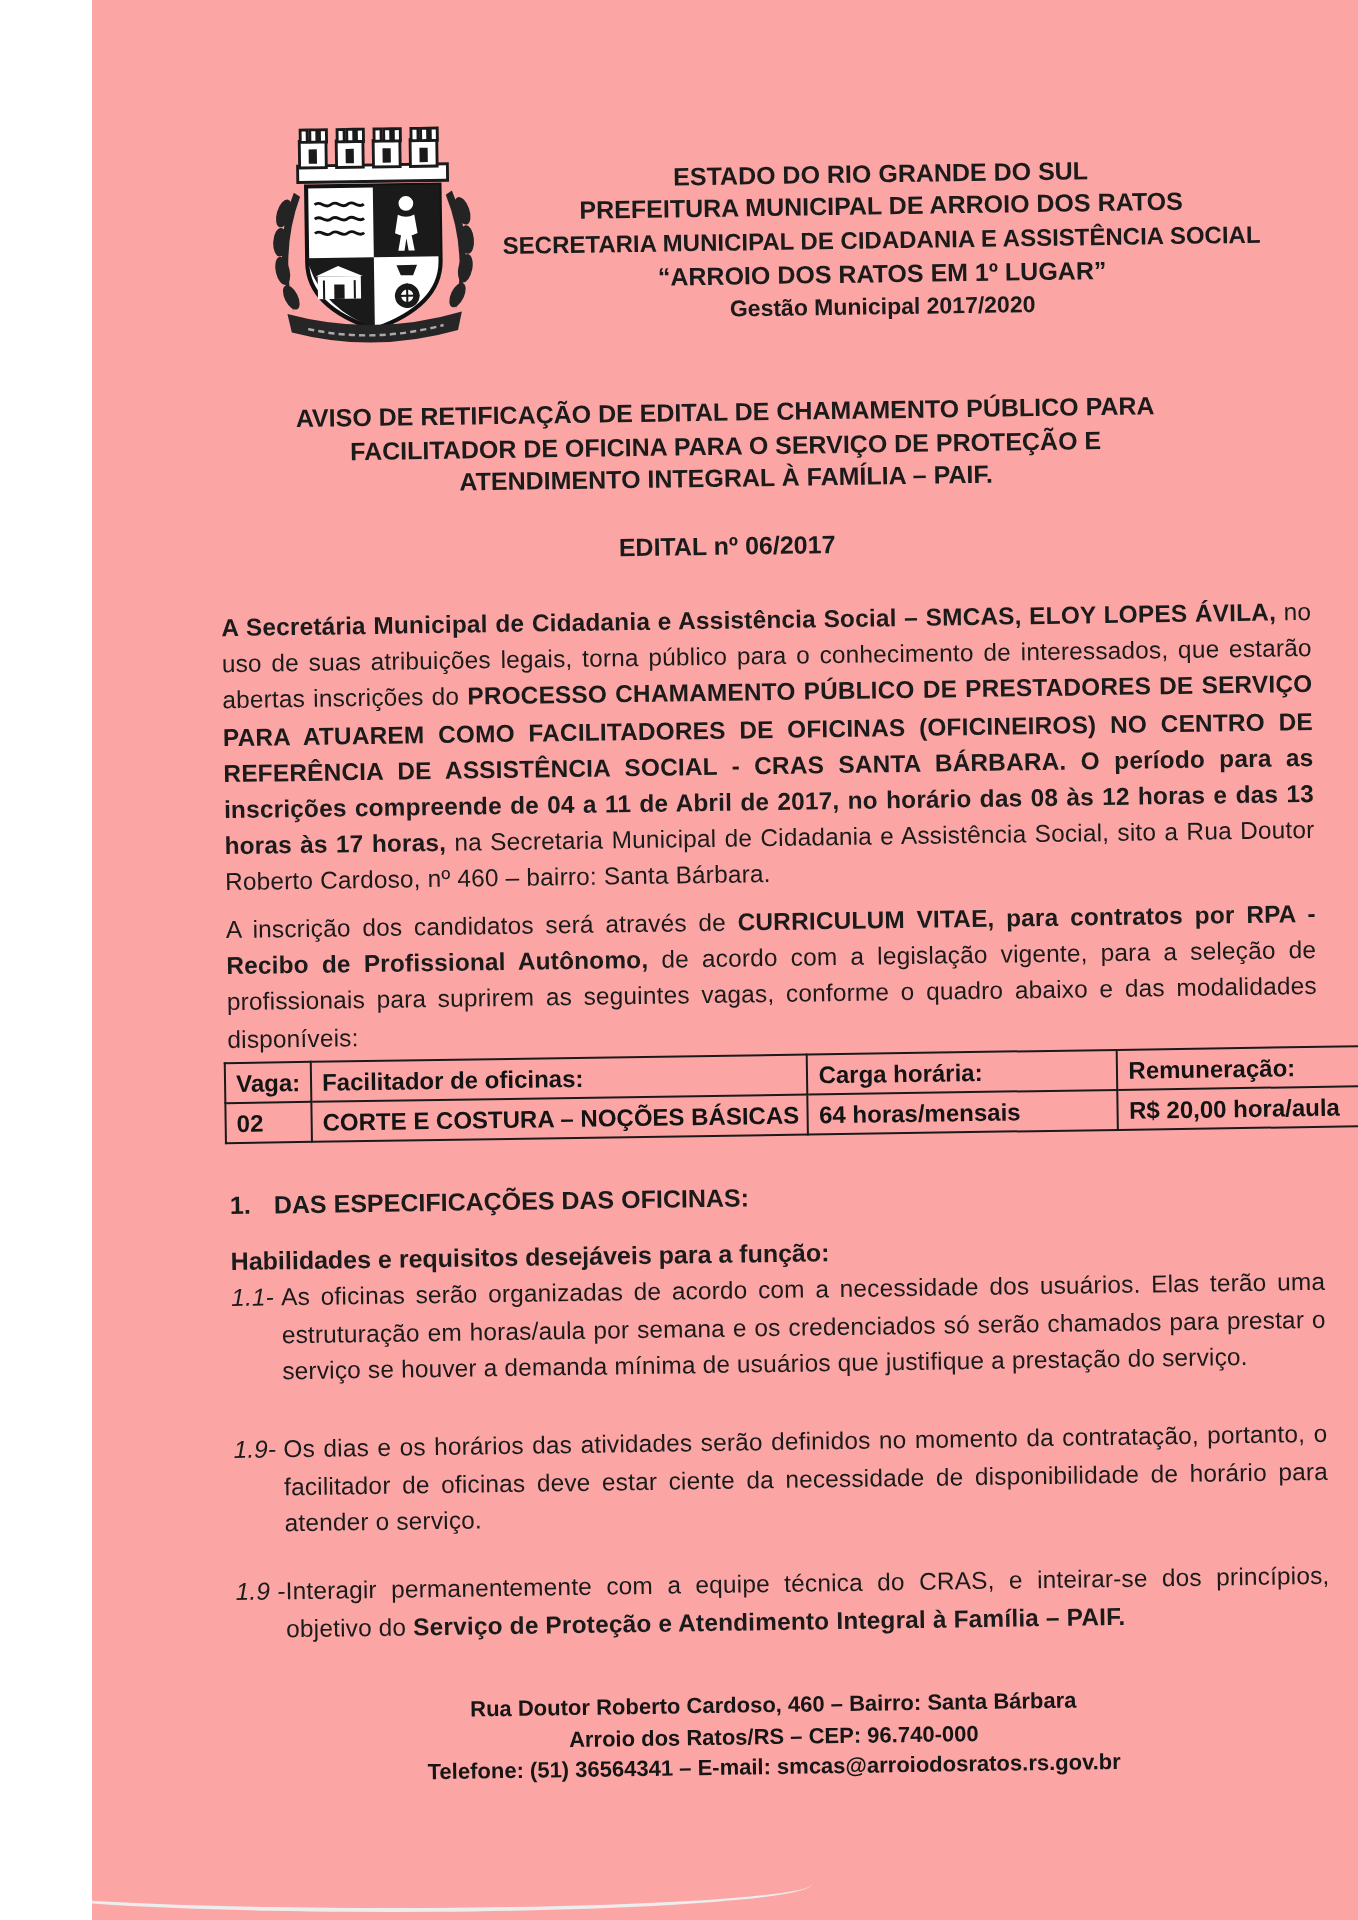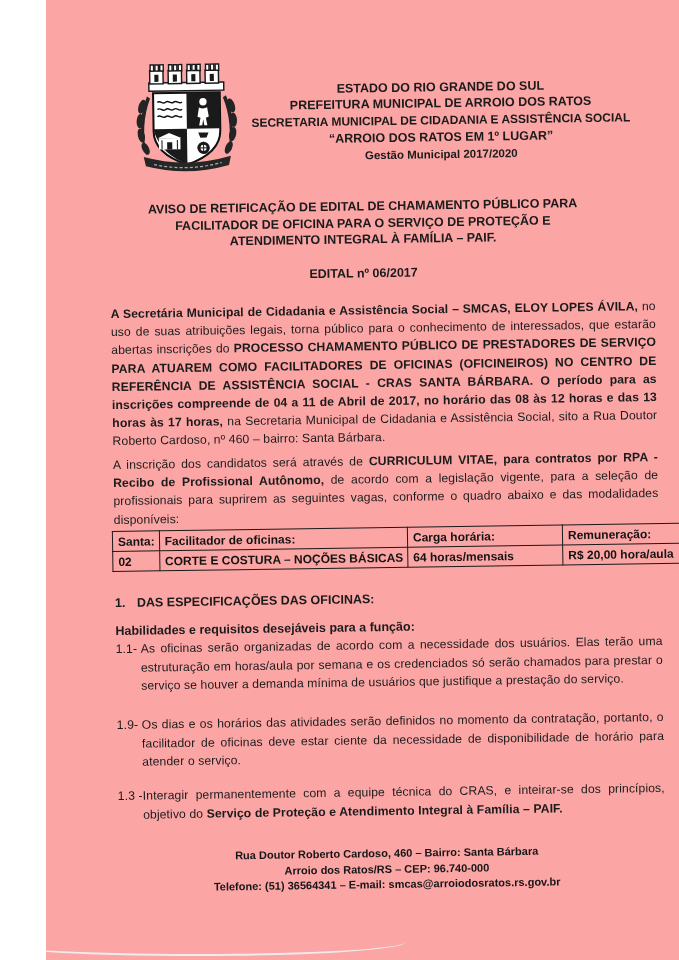--- a/index.html
+++ b/index.html
@@ -40,21 +40,21 @@
           height:17px; text-align:left; white-space:nowrap; font-weight:bold;}
   .c0{width:33px;} .c1{width:225px;} .c2{width:145px;} .c3{width:120px;}
 
   
   .sec-heading{position:absolute; left:67px; top:592px; font-weight:bold; font-size:12.5px;}
   .sec-heading .num{display:inline-block; width:22px;}
   .sub-heading{position:absolute; left:67px; top:620px; font-weight:bold; font-size:12.5px;}
   .item{position:absolute; left:67px; width:547px; text-align:justify; font-size:12.2px;
         line-height:18.5px; padding-left:25px; text-indent:-25px; box-sizing:border-box;
         letter-spacing:0.1px;}
-  .item .item-label{display:inline-block; width:25px; text-indent:0;}
+  .item .item-label{display:inline-block; width:25px; text-indent:0;font-style:italic;}
   .it1{top:636px;} .it2{top:712px;} .it3{top:783px;}
 
   
   .doc-footer{position:absolute; left:40px; top:846px; width:590px; text-align:center;
               font-weight:bold; font-size:11px; line-height:15.5px; color:#161616;}
 
   
   .scan-shadow{position:absolute; left:-60px; bottom:4px; width:420px; height:26px;
                border-bottom:2px solid #ededed; border-radius:50%;}
 </style>
@@ -165,21 +165,21 @@
 
     <p class="body-p p1"><span class="b">A Secretária Municipal de Cidadania e Assistência Social – SMCAS, ELOY LOPES ÁVILA,</span><span> no uso de suas atribuições legais, torna público para o conhecimento de interessados, que estarão abertas inscrições do </span><span class="b">PROCESSO CHAMAMENTO PÚBLICO DE PRESTADORES DE SERVIÇO PARA ATUAREM COMO FACILITADORES DE OFICINAS (OFICINEIROS) NO CENTRO DE REFERÊNCIA DE ASSISTÊNCIA SOCIAL - CRAS SANTA BÁRBARA. O período para as inscrições compreende de 04 a 11 de Abril de 2017, no horário das 08 às 12 horas e das 13 horas às 17 horas,</span><span> na Secretaria Municipal de Cidadania e Assistência Social, sito a Rua Doutor Roberto Cardoso, nº 460 – bairro: Santa Bárbara.</span></p>
 
     <div class="margin-num">1</div>
 
     <p class="body-p p2"><span>A inscrição dos candidatos será através de </span><span class="b">CURRICULUM VITAE, para contratos por RPA - Recibo de Profissional Autônomo,</span><span> de acordo com a legislação vigente, para a seleção de profissionais para suprirem as seguintes vagas, conforme o quadro abaixo e das modalidades disponíveis:</span></p>
 
     <table class="vtable">
       <tbody>
       <tr>
-        <th class="c0">Santa:</th>
+        <th class="c0">Vaga:</th>
         <th class="c1">Facilitador de oficinas:</th>
         <th class="c2">Carga horária:</th>
         <th class="c3">Remuneração:</th>
       </tr>
       <tr>
         <td class="c0">02</td>
         <td class="c1">CORTE E COSTURA – NOÇÕES BÁSICAS</td>
         <td class="c2">64 horas/mensais</td>
         <td class="c3">R$ 20,00 hora/aula</td>
       </tr>
@@ -187,21 +187,21 @@
     </table>
 
     <div class="sec-heading"><span class="num">1.</span><span>DAS ESPECIFICAÇÕES DAS OFICINAS:</span></div>
 
     <div class="sub-heading">Habilidades e requisitos desejáveis para a função:</div>
 
     <div class="item it1"><span class="item-label">1.1-</span><span>As oficinas serão organizadas de acordo com a necessidade dos usuários. Elas terão uma estruturação em horas/aula por semana e os credenciados só serão chamados para prestar o serviço se houver a demanda mínima de usuários que justifique a prestação do serviço.</span></div>
 
     <div class="item it2"><span class="item-label">1.9-</span><span>Os dias e os horários das atividades serão definidos no momento da contratação, portanto, o facilitador de oficinas deve estar ciente da necessidade de disponibilidade de horário para atender o serviço.</span></div>
 
-    <div class="item it3"><span class="item-label">1.3 -</span><span>Interagir permanentemente com a equipe técnica do CRAS, e inteirar-se dos princípios, objetivo do </span><span class="b">Serviço de Proteção e Atendimento Integral à Família – PAIF.</span></div>
+    <div class="item it3"><span class="item-label">1.9 -</span><span>Interagir permanentemente com a equipe técnica do CRAS, e inteirar-se dos princípios, objetivo do </span><span class="b">Serviço de Proteção e Atendimento Integral à Família – PAIF.</span></div>
 
     <div class="doc-footer">
       <div>Rua Doutor Roberto Cardoso, 460 – Bairro: Santa Bárbara</div>
       <div>Arroio dos Ratos/RS – CEP: 96.740-000</div>
       <div>Telefone: (51) 36564341 – E-mail: smcas@arroiodosratos.rs.gov.br</div>
     </div>
 
   </div>
   <div class="scan-shadow"></div>
 </div>

